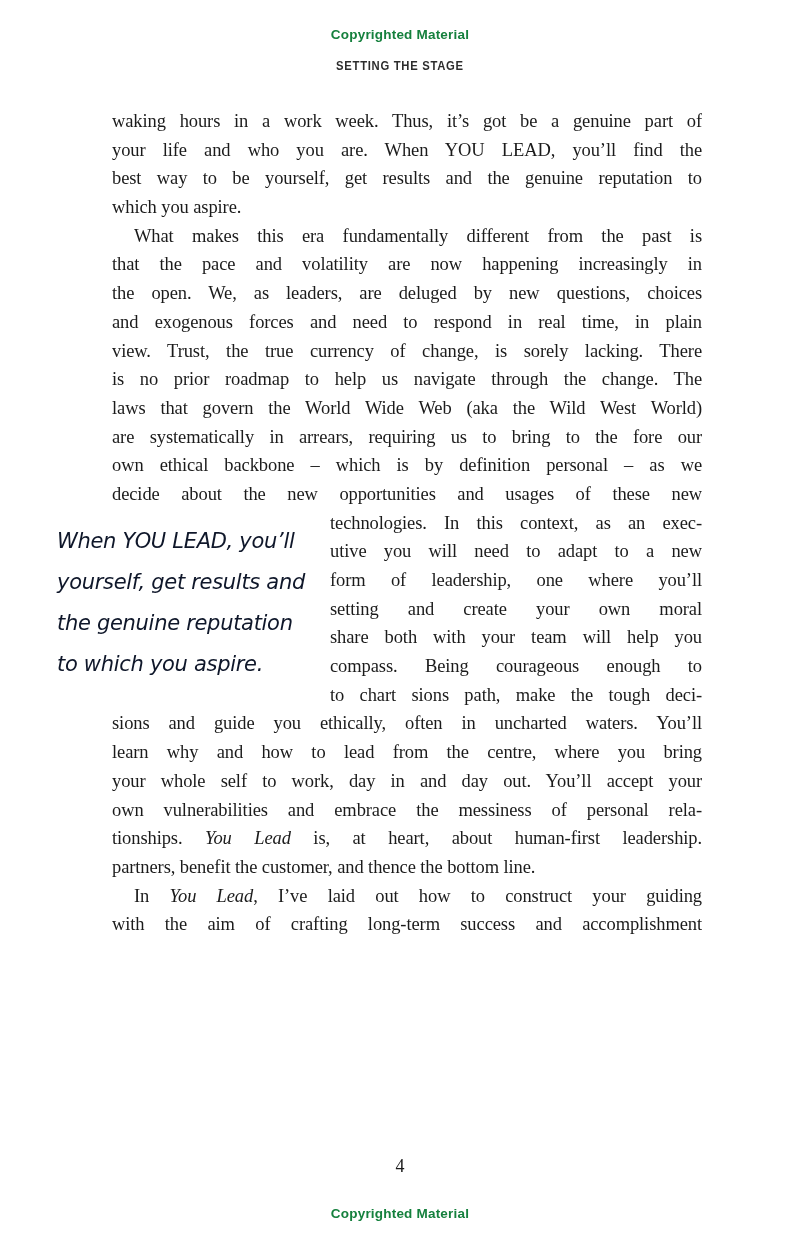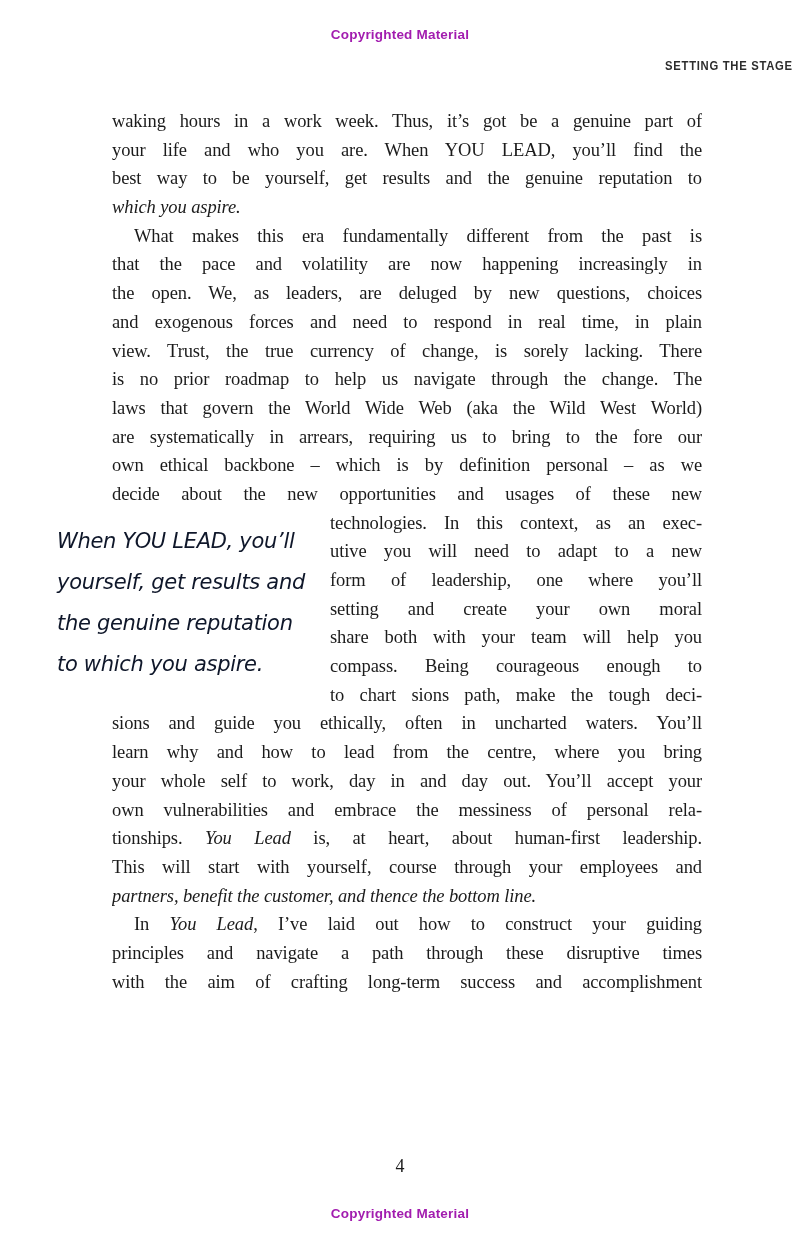--- a/index.html
+++ b/index.html
@@ -14,30 +14,30 @@
   }
   .notice {
     position: absolute;
     left: 0;
     width: 100%;
     text-align: center;
     font-family: "Liberation Sans", sans-serif;
     font-weight: bold;
     font-size: 13.5px;
     letter-spacing: 0.2px;
-    color: #a21caf;
+    color: #15803d;
   }
   .notice.top { top: 27px; }
   .notice.bottom { top: 1206px; }
   .running-head-wrap {
     position: absolute;
     top: 56px;
     left: 0;
     width: 100%;
-    text-align: right;
+    text-align: center;
   }
   .running-head {
     display: inline-block;
     font-family: "Liberation Sans", sans-serif;
     font-weight: 600;
     font-size: 12.5px;
     letter-spacing: 0.8px;
     color: #2d2d2d;
     transform: scaleX(0.9);
     transform-origin: center;
@@ -53,21 +53,20 @@
   .line {
     line-height: 28.7px;
     height: 28.7px;
     overflow: hidden;
     text-align: justify;
     text-align-last: justify;
   }
   .line.end {
     text-align: left;
     text-align-last: left;
-    font-style: italic;
   }
   .line.indent { text-indent: 22px; }
   .line.narrow {
     margin-left: 218px;
     width: 372px;
   }
   .line em { font-style: italic; }
   .pull-quote {
     position: absolute;
     left: 57px;
@@ -123,24 +122,22 @@
       <div class="line narrow"><span>form of leadership, one where you’ll</span></div>
       <div class="line narrow"><span>setting and create your own moral</span></div>
       <div class="line narrow"><span>share both with your team will help you</span></div>
       <div class="line narrow"><span>compass. Being courageous enough to</span></div>
       <div class="line narrow"><span>to chart sions path, make the tough deci-</span></div>
       <div class="line"><span>sions and guide you ethically, often in uncharted waters. You’ll</span></div>
       <div class="line"><span>learn why and how to lead from the centre, where you bring</span></div>
       <div class="line"><span>your whole self to work, day in and day out. You’ll accept your</span></div>
       <div class="line"><span>own vulnerabilities and embrace the messiness of personal rela-</span></div>
       <div class="line"><span>tionships. </span><em>You Lead</em><span> is, at heart, about human-first leadership.</span></div>
-      <div class="line"><span>This will start with yourself, course through your employees and</span></div>
       <div class="line end"><span>partners, benefit the customer, and thence the bottom line.</span></div>
       <div class="line indent"><span>In </span><em>You Lead</em><span>, I’ve laid out how to construct your guiding</span></div>
-      <div class="line"><span>principles and navigate a path through these disruptive times</span></div>
       <div class="line"><span>with the aim of crafting long-term success and accomplishment</span></div>
     </div>
   <div class="pull-quote">
       <div class="pq-line">When YOU LEAD, you’ll</div>
       <div class="pq-line">yourself, get results and</div>
       <div class="pq-line">the genuine reputation</div>
       <div class="pq-line">to which you aspire.</div>
     </div>
   <div class="page-number">4</div>
   <div class="notice bottom">Copyrighted Material</div>

